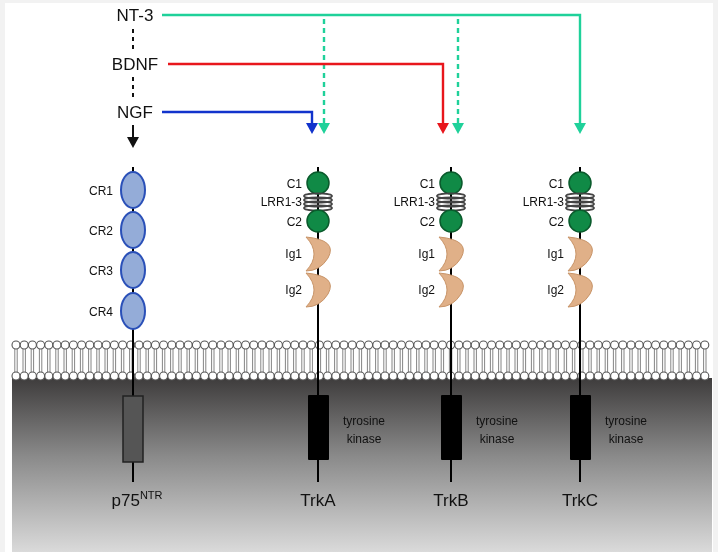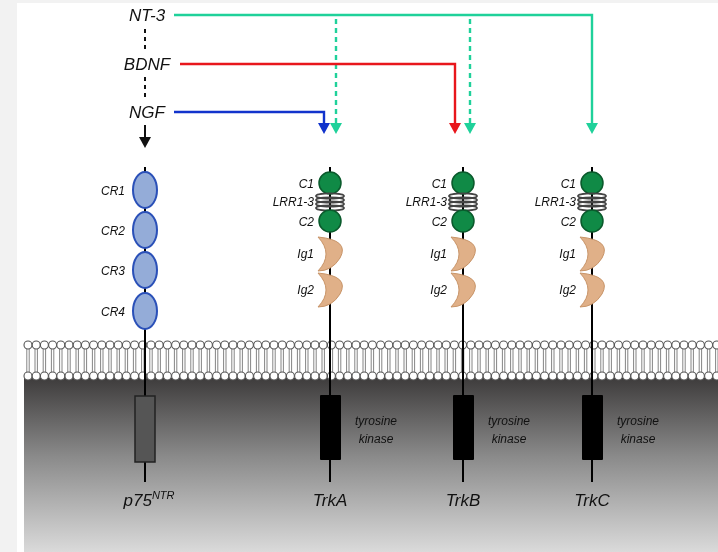--- a/index.html
+++ b/index.html
@@ -1,17 +1,17 @@
 <!DOCTYPE html>
 <html><head>
 <meta charset="utf-8">
 <style>
   html, body { margin: 0; padding: 0; }
   body { width: 718px; height: 552px; background: #f2f2f2; overflow: hidden; font-family: "Liberation Sans", sans-serif; }
-  #stage { position: absolute; left: 12px; top: 0; width: 606px; height: 552px; font-style: italic; }
+  #stage { position: absolute; left: 0; top: 0; width: 606px; height: 552px; }
   svg text { font-family: "Liberation Sans", sans-serif; }
 </style>
 </head>
 <body>
 
 <div id="stage">
 <svg id="svg" width="718" height="552" viewBox="0 0 718 552" xmlns="http://www.w3.org/2000/svg">
   <defs>
     <linearGradient id="cyto" x1="0" y1="0" x2="0" y2="1">
       <stop offset="0" stop-color="#3e3c3c"></stop>

